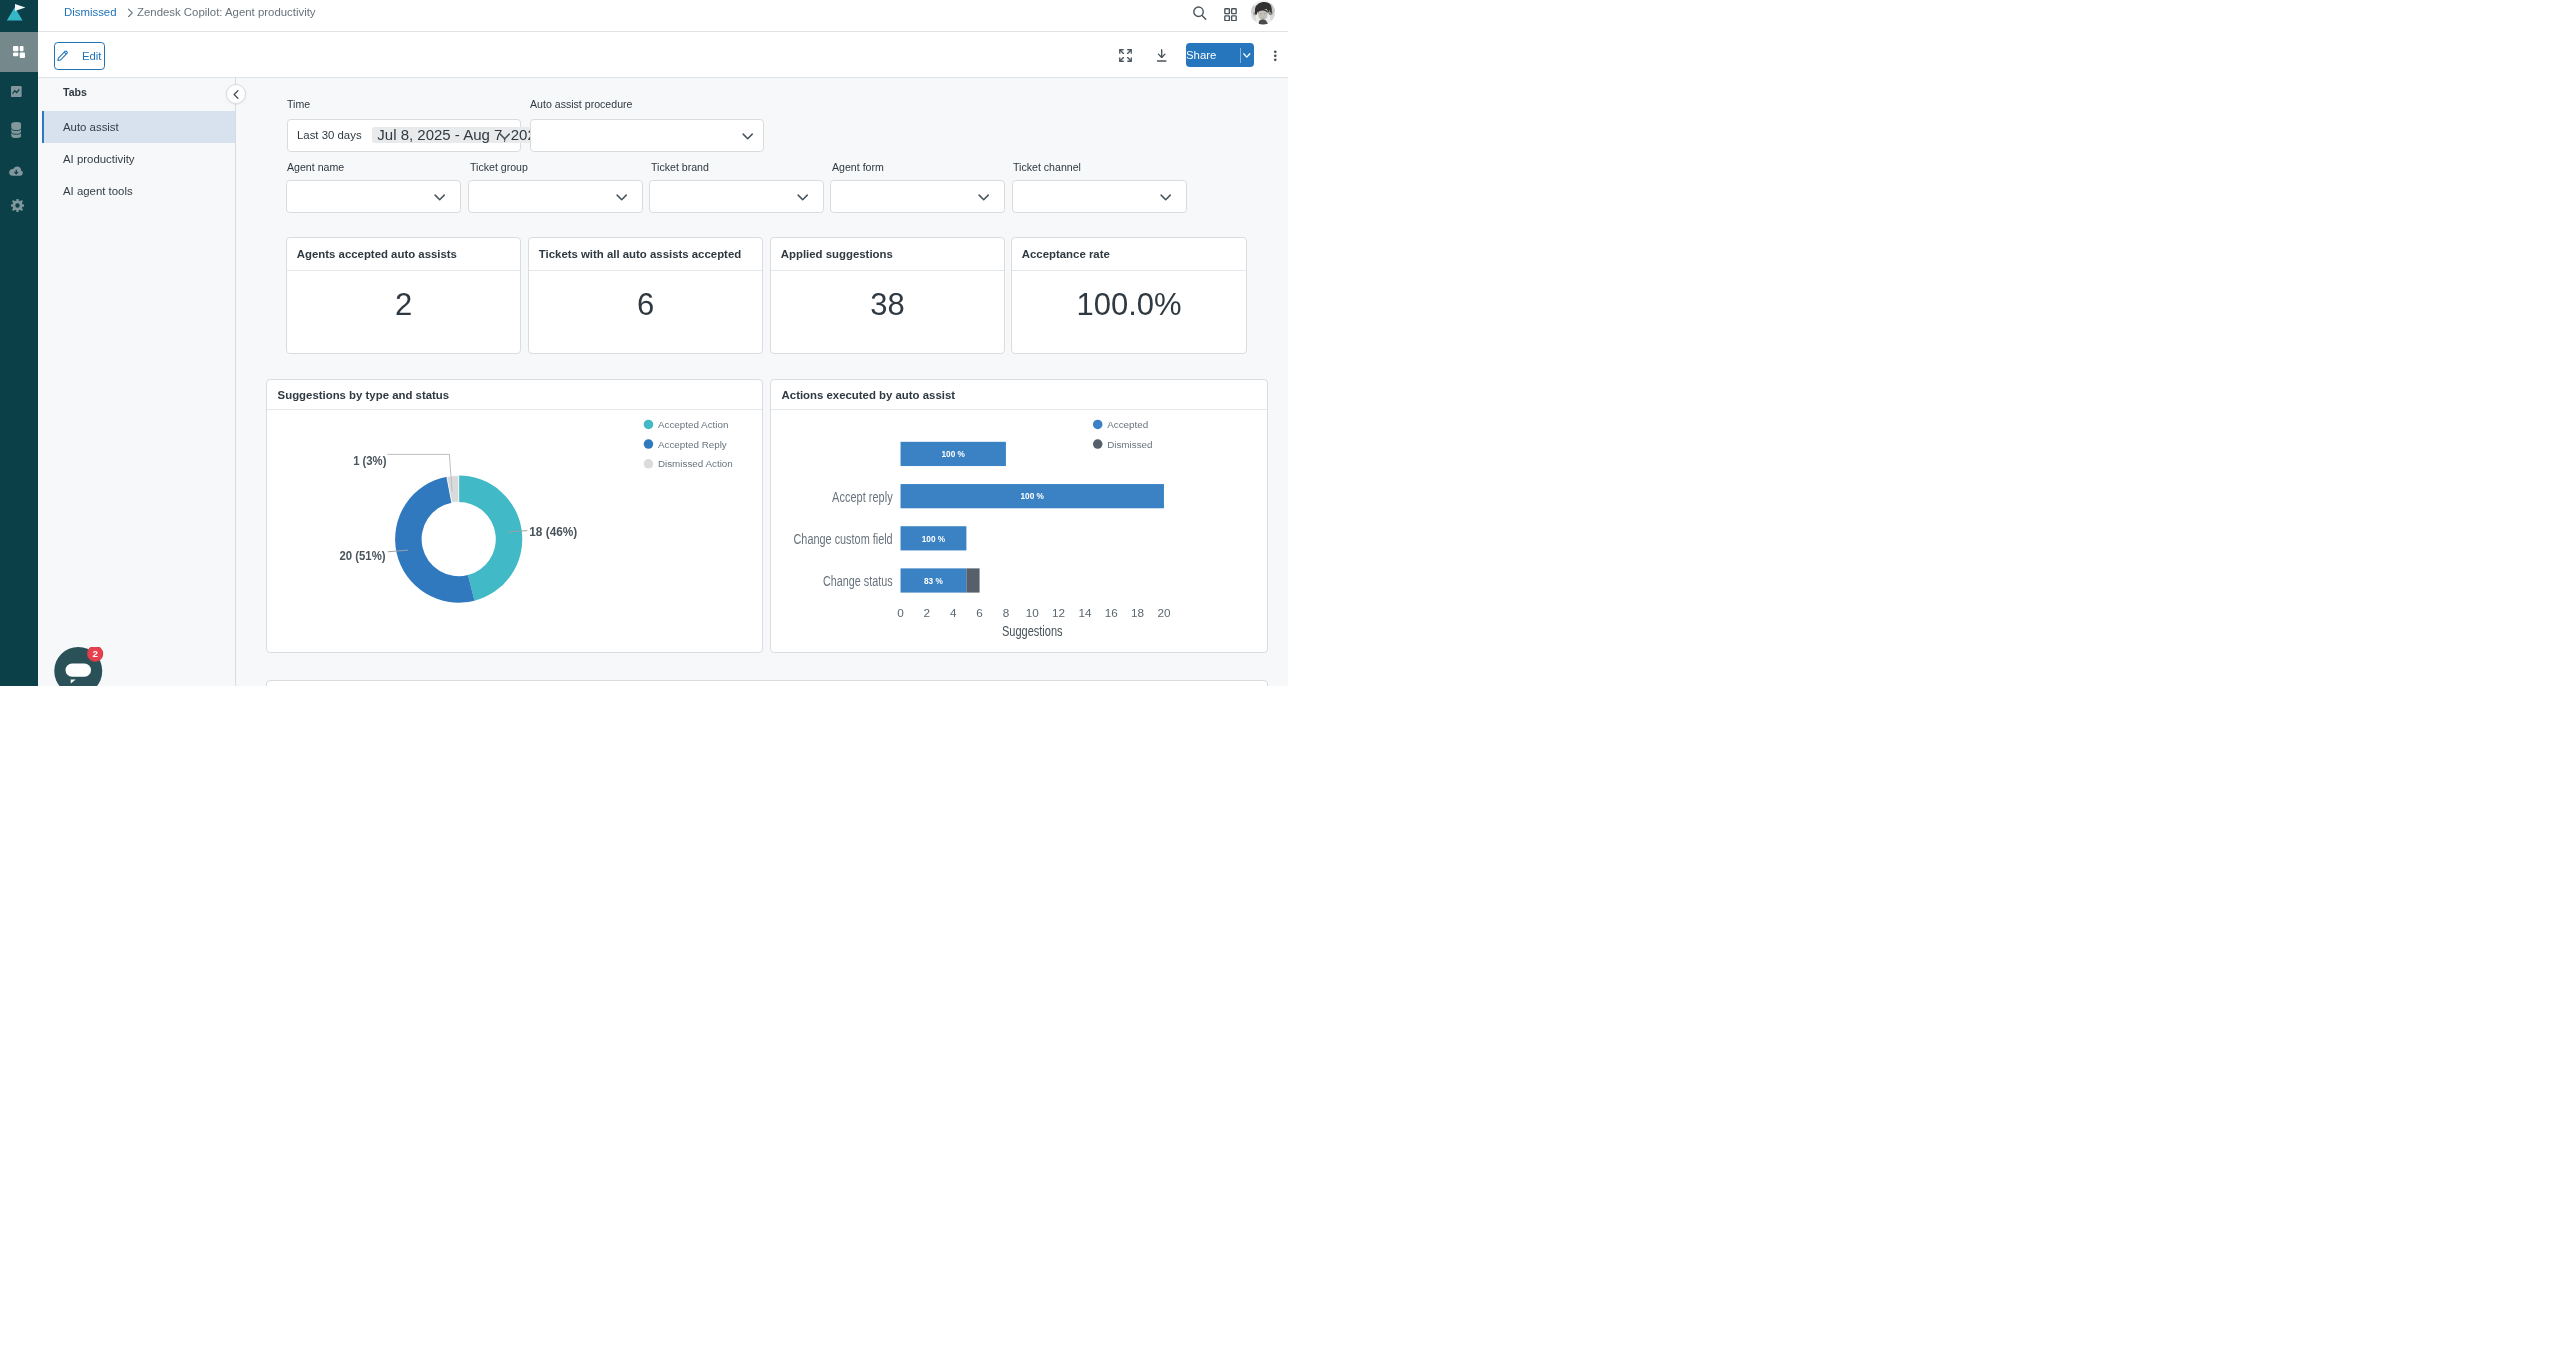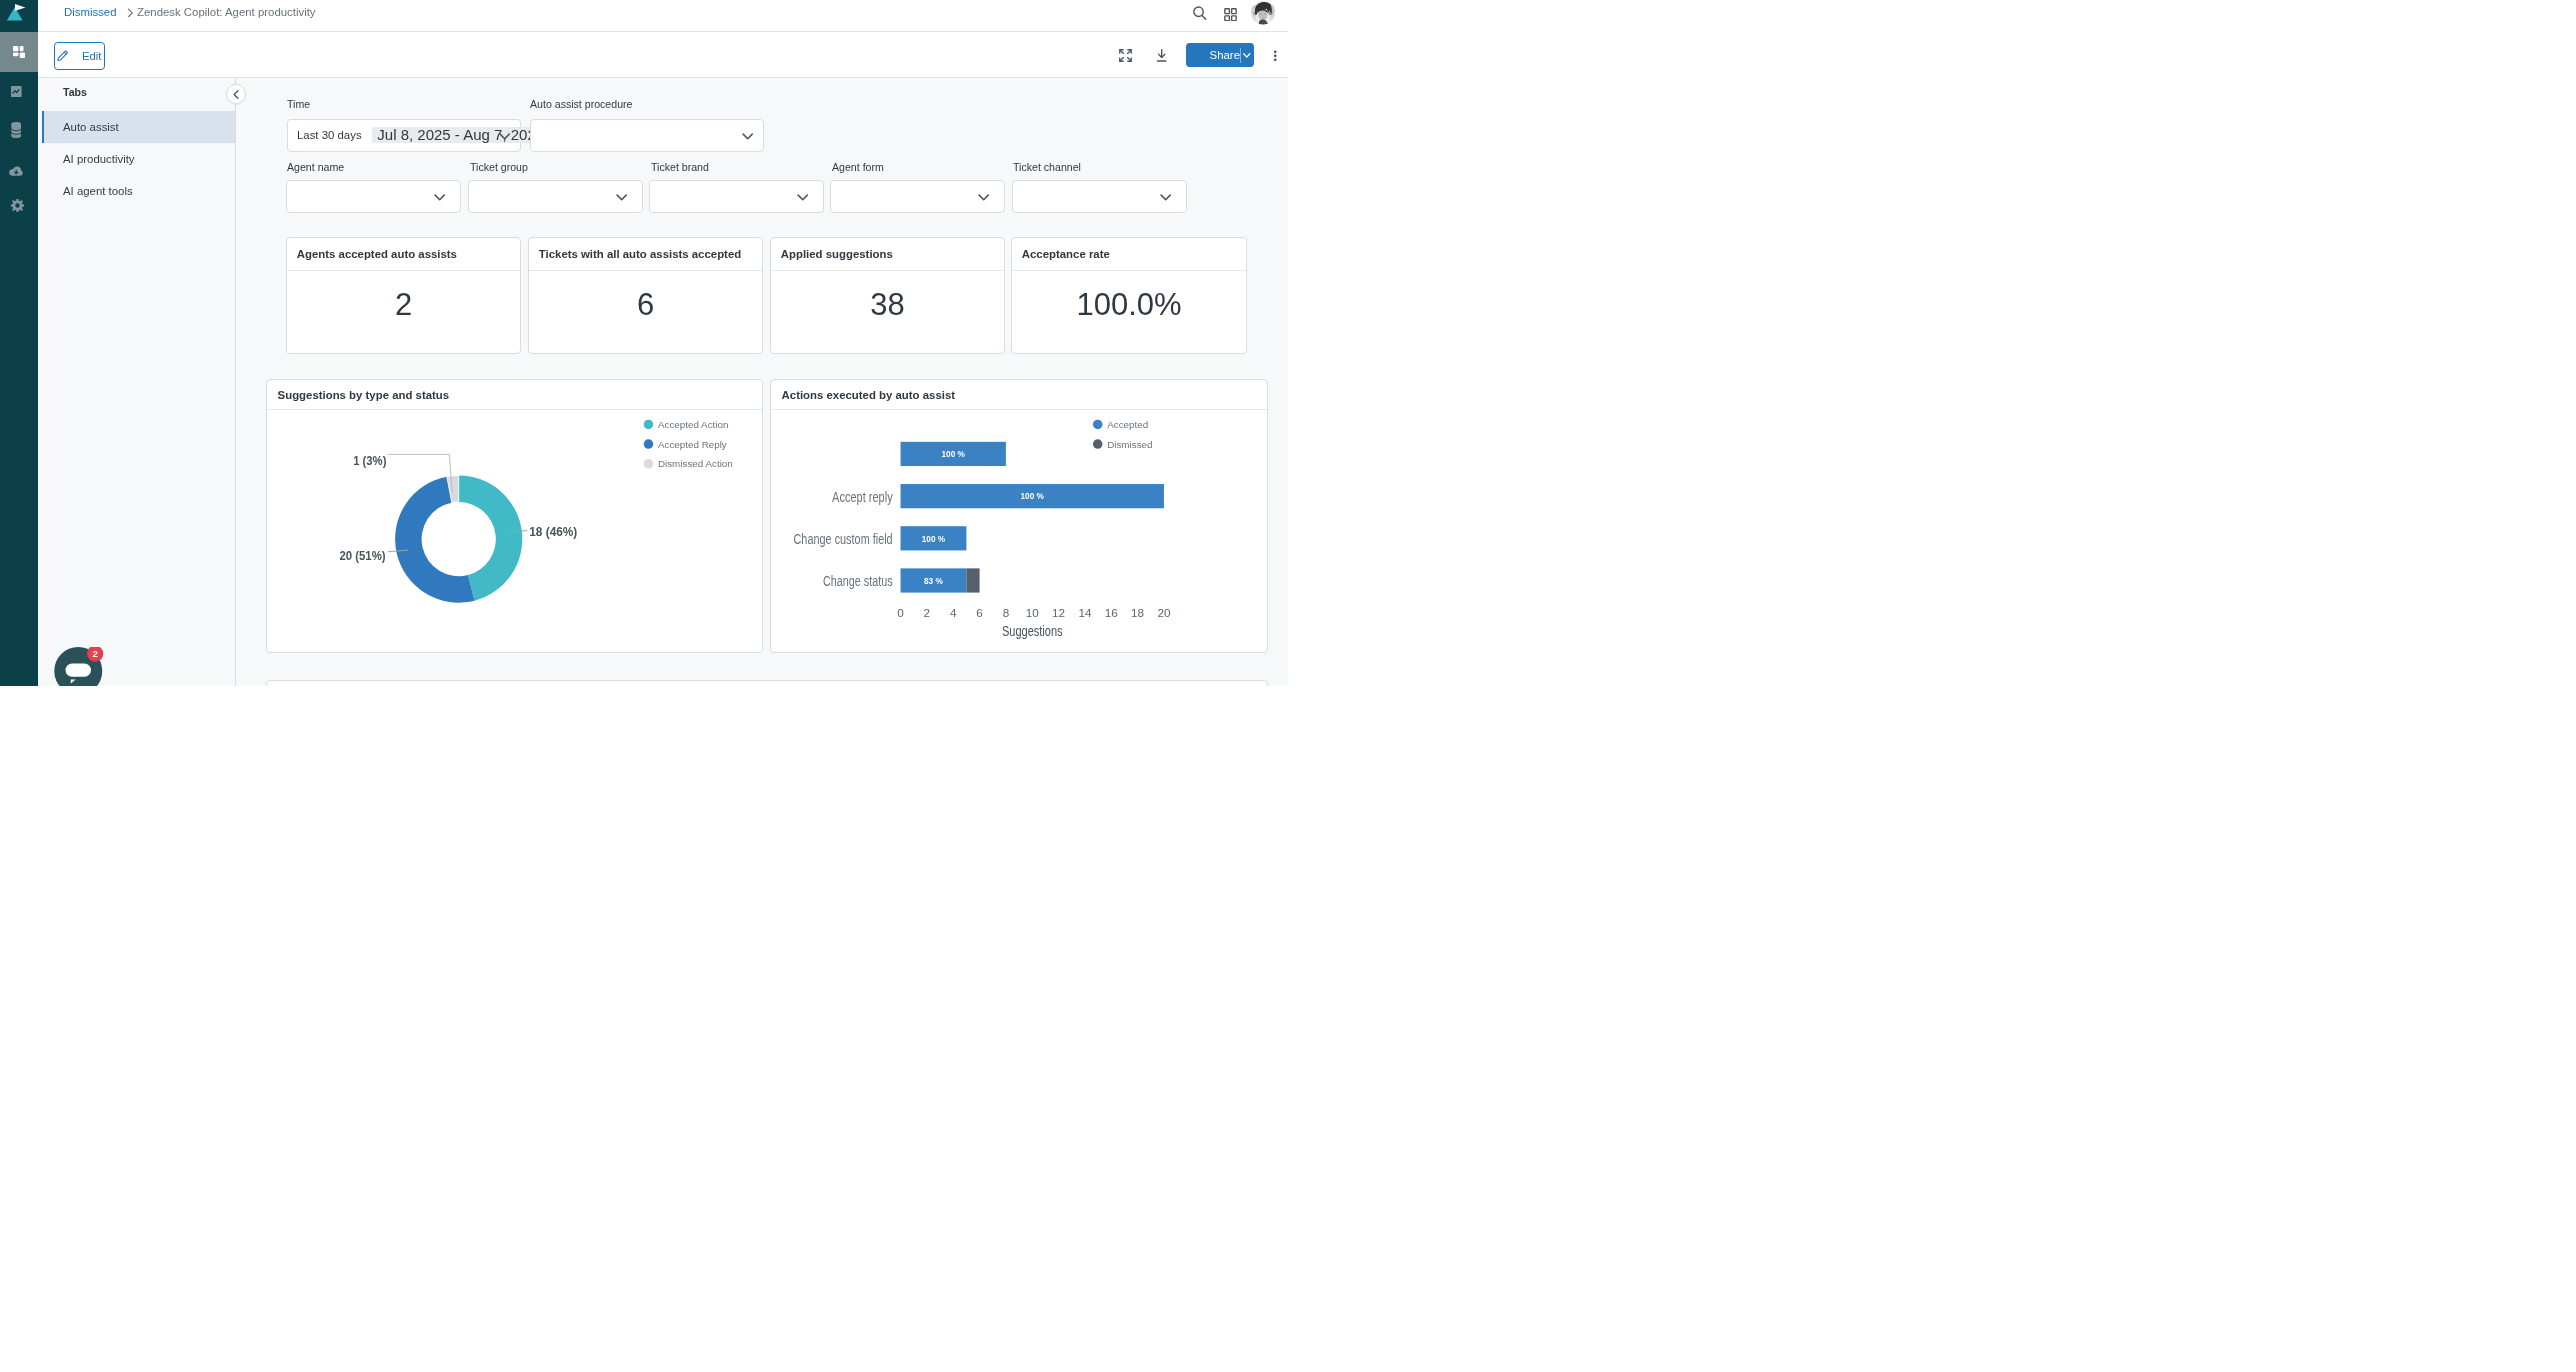--- a/index.html
+++ b/index.html
@@ -287,21 +287,21 @@
     </g>
   </svg>
   <svg class="abs" style="left:1156px;top:49px" width="11.4" height="13" viewBox="0 0 15 17">
     <g stroke="#49545c" stroke-width="1.8" fill="none" stroke-linecap="round" stroke-linejoin="round">
       <path d="M7.5 1 L7.5 10.5"></path>
       <path d="M3.2 6.7 L7.5 11 L11.8 6.7"></path>
       <path d="M2 15.7 L13 15.7"></path>
     </g>
   </svg>
   <div class="abs" id="sharebtn"></div>
-  <div class="abs" style="left:1186px;top:43px;width:54px;height:24px;line-height:24px;text-align:right;color:#fff;font-size:11.4px">Share</div>
+  <div class="abs" style="left:1186px;top:43px;width:54px;height:24px;line-height:24px;text-align:left;color:#fff;font-size:11.4px">Share</div>
   <div class="abs" style="left:1240px;top:48px;width:0.8px;height:15px;background:rgba(255,255,255,.45)"></div>
   <svg class="abs" style="left:1243px;top:53px" width="7.6" height="5.3" viewBox="0 0 10 7">
     <path d="M1 1 L5 5.4 L9 1" stroke="#fff" stroke-width="1.7" fill="none" stroke-linecap="round" stroke-linejoin="round"></path>
   </svg>
   <svg class="abs" style="left:1273px;top:50px" width="4.5" height="12" viewBox="0 0 6 16">
     <circle cx="3" cy="2.4" r="1.8" fill="#49545c"></circle>
     <circle cx="3" cy="7.75" r="1.8" fill="#49545c"></circle>
     <circle cx="3" cy="13.1" r="1.8" fill="#49545c"></circle>
   </svg>
 

